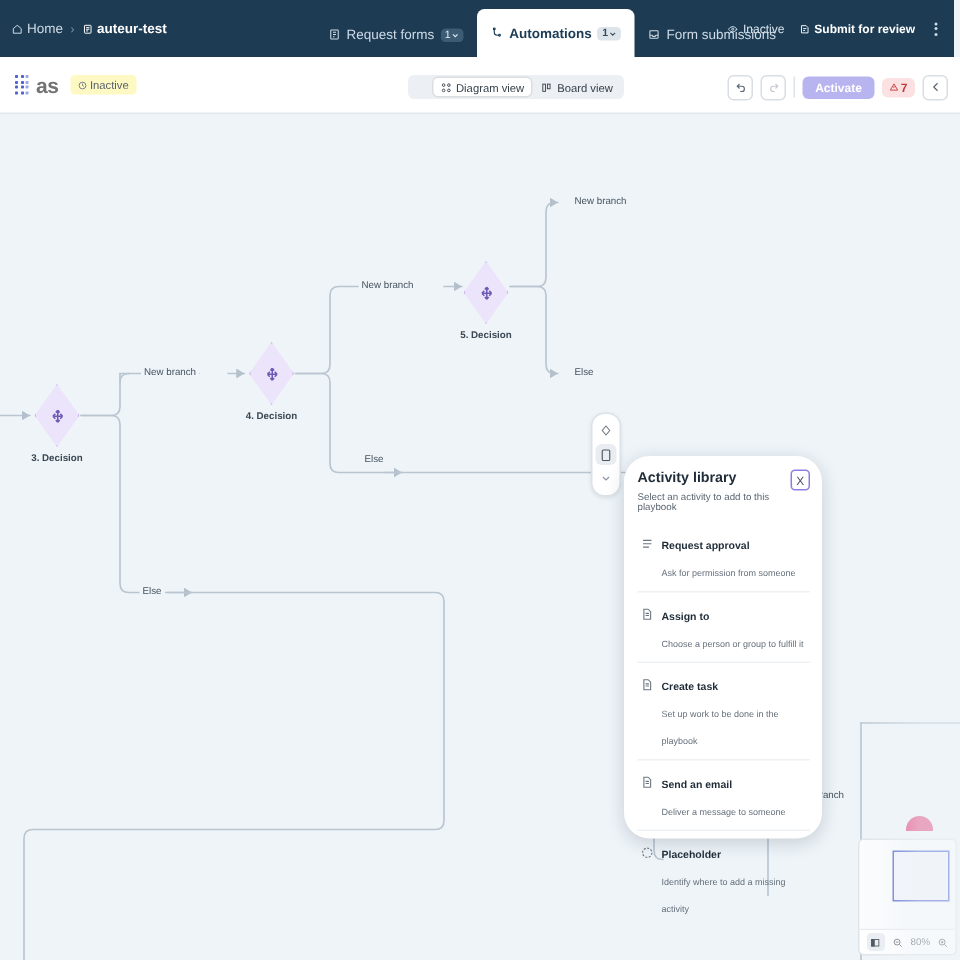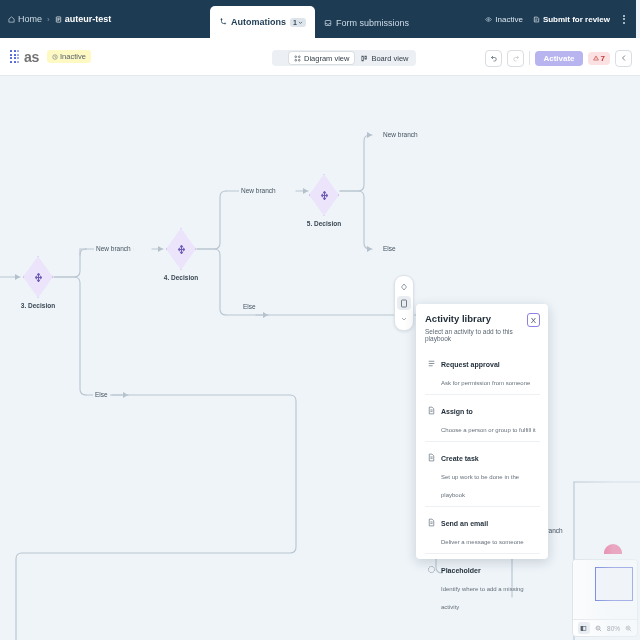--- a/index.html
+++ b/index.html
@@ -114,21 +114,21 @@
     background: #ffffff; border: 1px solid #dce2e8; border-radius: 9px;
     display: flex; flex-direction: column; align-items: center; justify-content: space-around;
     padding: 3px 0; box-shadow: 0 1px 3px rgba(20,40,60,.10);
   }
   .ntb { width: 14px; height: 14px; display: flex; align-items: center; justify-content: center; border-radius: 4px; color: #56616c; }
   .ntb.sel { background: #e9edf1; }
 
   
   .panel {
     position: absolute; left: 416px; top: 227px; width: 132px; height: 255px;
-    background: #ffffff; border-radius: 4px; box-shadow: 0 3px 12px rgba(20,40,60,.18);
+    background: #ffffff; border-radius: 17px; box-shadow: 0 3px 12px rgba(20,40,60,.18);
     padding: 9px 8px 7px 9px;
   }
   .panel-title { font-size: 9.5px; font-weight: bold; color: #1f2c38; }
   .panel-close {
     position: absolute; right: 8px; top: 9px; width: 13px; height: 14px;
     border: 1px solid #8f7fe0; border-radius: 3px; display: flex; align-items: center;
     justify-content: center; font-size: 8px; color: #4a5562; background: #fff;
   }
   .panel-sub { font-size: 6.5px; color: #5c6773; margin-top: 4px; }
   .act-list { margin-top: 6px; display: flex; flex-direction: column; }
@@ -174,20 +174,35 @@
           <svg width="7" height="7" viewBox="0 0 16 16" fill="none" stroke="#ffffff" stroke-width="1.5">
               <rect x="3" y="2" width="10" height="12" rx="1"></rect>
               <path d="M5.5 5.5h5M5.5 8h5M5.5 10.5h3"></path>
             </svg>
         </span>
         <span class="crumb-strong">auteur-test</span>
       </span>
     </div>
 
     <div class="tabs">
+      <div class="tab">
+        <span class="ico">
+          <svg width="8" height="8" viewBox="0 0 16 16" fill="none" stroke="#cfdbe6" stroke-width="1.4">
+              <rect x="3" y="2" width="10" height="12" rx="1"></rect>
+              <path d="M6 5h4M6 8h4M6 11h2"></path>
+            </svg>
+        </span>
+        <span>Request forms</span>
+        <span class="pill">
+          <span>1</span>
+          <svg width="5" height="5" viewBox="0 0 16 16" fill="none" stroke="currentColor" stroke-width="2.2">
+              <path d="M3 6l5 5 5-5"></path>
+            </svg>
+        </span>
+      </div>
 
       <div class="tab active">
         <span class="ico">
           <svg width="8" height="8" viewBox="0 0 16 16" fill="none" stroke="#1d3c54" stroke-width="1.5">
               <path d="M5 2v5a4 4 0 004 4h2"></path>
               <circle cx="5" cy="2.5" r="1.2"></circle>
               <circle cx="12" cy="11" r="1.2"></circle>
             </svg>
         </span>
         <span>Automations</span>

